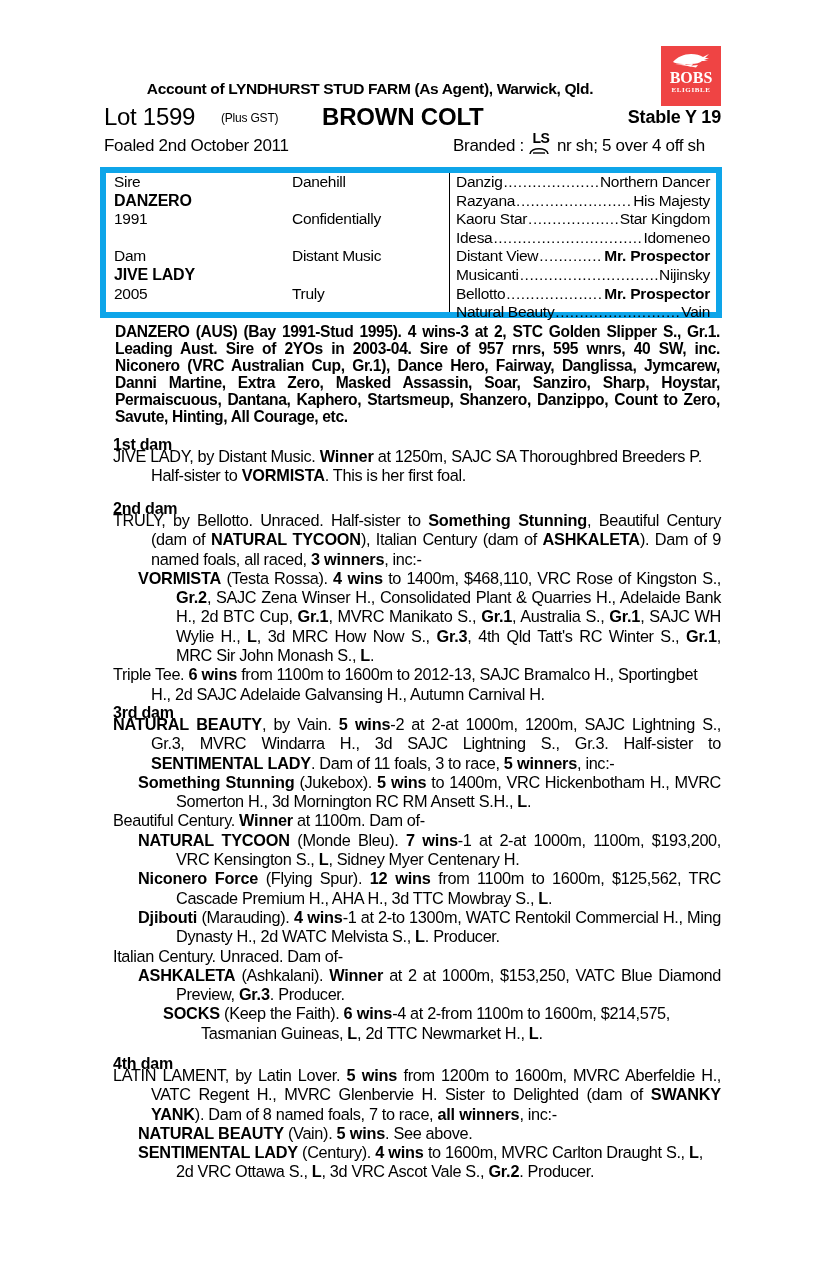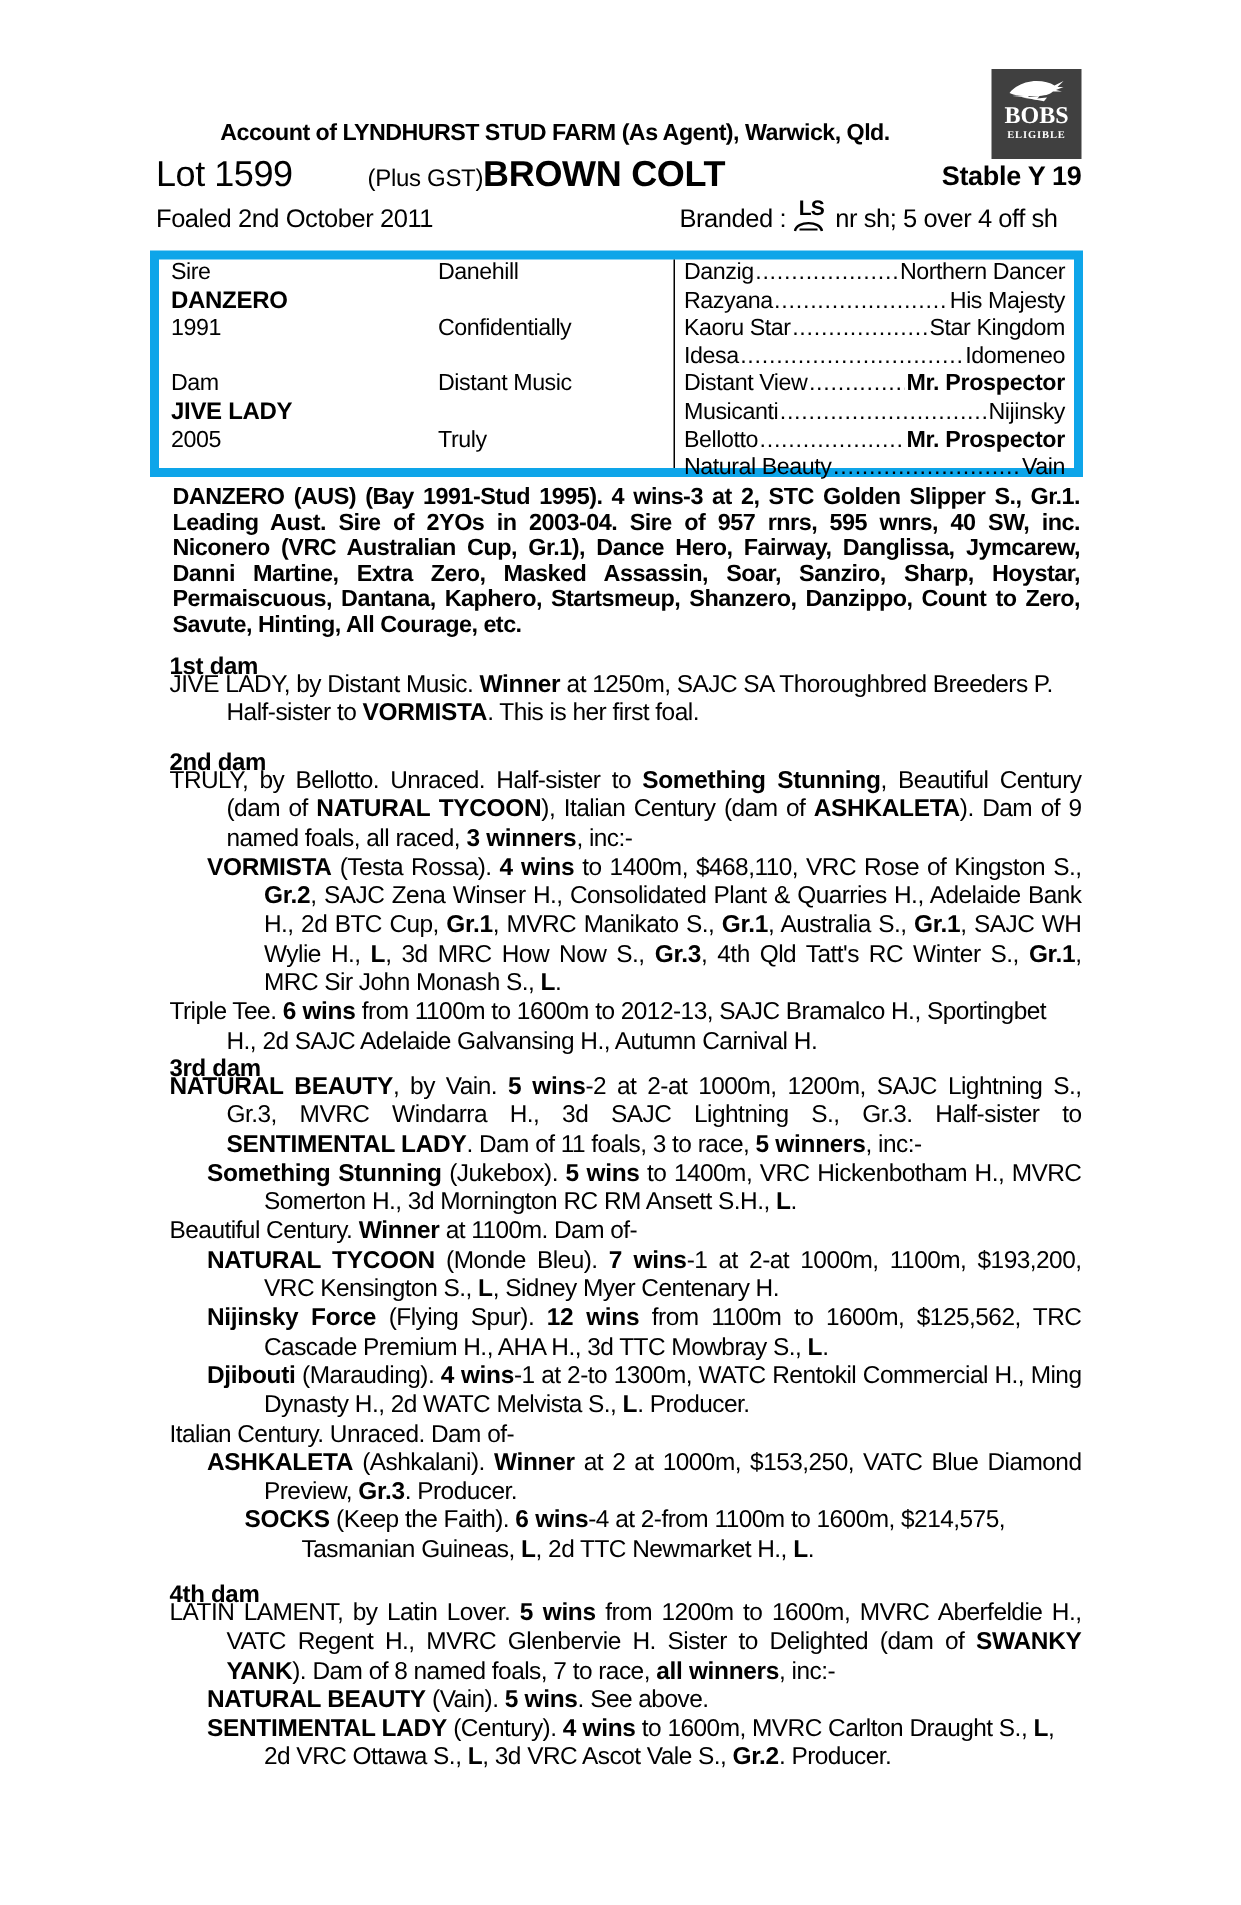--- a/index.html
+++ b/index.html
@@ -14,21 +14,21 @@
     overflow: hidden;
   }
 
   .page { position: absolute; left: 0; top: 0; width: 827px; height: 1270px; }
 
   
   .bobs-logo {
     position: absolute;
     left: 661px; top: 46px;
     width: 60px; height: 60px;
-    background: #404040;
+    background: #ef4444;
     display: flex;
     flex-direction: column;
     align-items: center;
     justify-content: flex-start;
     padding-top: 5px;
   }
   .bobs-horse { width: 40px; height: 17px; display: block; }
   .bobs-word {
     color: #ffffff;
     font-family: "Liberation Serif", serif;
@@ -64,21 +64,21 @@
     left: 104px; top: 103px;
     width: 617px;
     height: 28px;
   }
   .lot-number {
     position: absolute; left: 0; top: 0;
     font-size: 24px; font-weight: normal; letter-spacing: -0.3px;
   }
   .plus-gst {
     position: absolute; left: 117px; top: 8px;
-    font-size: 16px; letter-spacing: -0.2px; margin-left: 24px;
+    font-size: 12px; letter-spacing: -0.2px;
   }
   .colt-title {
     position: absolute; left: 218px; top: 0;
     font-size: 24px; font-weight: bold; letter-spacing: -0.2px;
   }
   .stable {
     position: absolute; right: 0; top: 4px;
     font-size: 18px; font-weight: bold; letter-spacing: -0.2px;
   }
 
@@ -324,21 +324,21 @@
       <div class="para lvl1"><b>VORMISTA</b><span> (Testa Rossa). </span><b>4 wins</b><span> to 1400m, $468,110, VRC Rose of Kingston S., </span><b>Gr.2</b><span>, SAJC Zena Winser H., Consolidated Plant &amp; Quarries H., Adelaide Bank H., 2d BTC Cup, </span><b>Gr.1</b><span>, MVRC Manikato S., </span><b>Gr.1</b><span>, Australia S., </span><b>Gr.1</b><span>, SAJC WH Wylie H., </span><b>L</b><span>, 3d MRC How Now S., </span><b>Gr.3</b><span>, 4th Qld Tatt's RC Winter S., </span><b>Gr.1</b><span>, MRC Sir John Monash S., </span><b>L</b><span>.</span></div>
       <div class="para"><span>Triple Tee. </span><b>6 wins</b><span> from 1100m to 1600m to 2012-13, SAJC Bramalco H., Sportingbet H., 2d SAJC Adelaide Galvansing H., Autumn Carnival H.</span></div>
     </div>
 
   <div class="section-head" style="top:704px">3rd dam</div>
   <div class="body-block" id="dam3" style="top:715px">
       <div class="para"><b>NATURAL BEAUTY</b><span>, by Vain. </span><b>5 wins</b><span>-2 at 2-at 1000m, 1200m, SAJC Lightning S., Gr.3, MVRC Windarra H., 3d SAJC Lightning S., Gr.3. Half-sister to </span><b>SENTIMENTAL LADY</b><span>. Dam of 11 foals, 3 to race, </span><b>5 winners</b><span>, inc:-</span></div>
       <div class="para lvl1"><b>Something Stunning</b><span> (Jukebox). </span><b>5 wins</b><span> to 1400m, VRC Hickenbotham H., MVRC Somerton H., 3d Mornington RC RM Ansett S.H., </span><b>L</b><span>.</span></div>
       <div class="para"><span>Beautiful Century. </span><b>Winner</b><span> at 1100m. Dam of-</span></div>
       <div class="para lvl1"><b>NATURAL TYCOON</b><span> (Monde Bleu). </span><b>7 wins</b><span>-1 at 2-at 1000m, 1100m, $193,200, VRC Kensington S., </span><b>L</b><span>, Sidney Myer Centenary H.</span></div>
-      <div class="para lvl1"><b>Nijinsky Force</b><span> (Flying Spur). </span><b>12 wins</b><span> from 1100m to 1600m, $125,562, TRC Cascade Premium H., AHA H., 3d TTC Mowbray S., </span><b>L</b><span>.</span></div>
+      <div class="para lvl1"><b>Niconero Force</b><span> (Flying Spur). </span><b>12 wins</b><span> from 1100m to 1600m, $125,562, TRC Cascade Premium H., AHA H., 3d TTC Mowbray S., </span><b>L</b><span>.</span></div>
       <div class="para lvl1"><b>Djibouti</b><span> (Marauding). </span><b>4 wins</b><span>-1 at 2-to 1300m, WATC Rentokil Commercial H., Ming Dynasty H., 2d WATC Melvista S., </span><b>L</b><span>. Producer.</span></div>
       <div class="para"><span>Italian Century. Unraced. Dam of-</span></div>
       <div class="para lvl1"><b>ASHKALETA</b><span> (Ashkalani). </span><b>Winner</b><span> at 2 at 1000m, $153,250, VATC Blue Diamond Preview, </span><b>Gr.3</b><span>. Producer.</span></div>
       <div class="para lvl2"><b>SOCKS</b><span> (Keep the Faith). </span><b>6 wins</b><span>-4 at 2-from 1100m to 1600m, $214,575, Tasmanian Guineas, </span><b>L</b><span>, 2d TTC Newmarket H., </span><b>L</b><span>.</span></div>
     </div>
 
   <div class="section-head" style="top:1055px">4th dam</div>
   <div class="body-block" id="dam4" style="top:1066px">
       <div class="para"><span>LATIN LAMENT, by Latin Lover. </span><b>5 wins</b><span> from 1200m to 1600m, MVRC Aberfeldie H., VATC Regent H., MVRC Glenbervie H. Sister to Delighted (dam of </span><b>SWANKY YANK</b><span>). Dam of 8 named foals, 7 to race, </span><b>all winners</b><span>, inc:-</span></div>
       <div class="para lvl1"><b>NATURAL BEAUTY</b><span> (Vain). </span><b>5 wins</b><span>. See above.</span></div>

